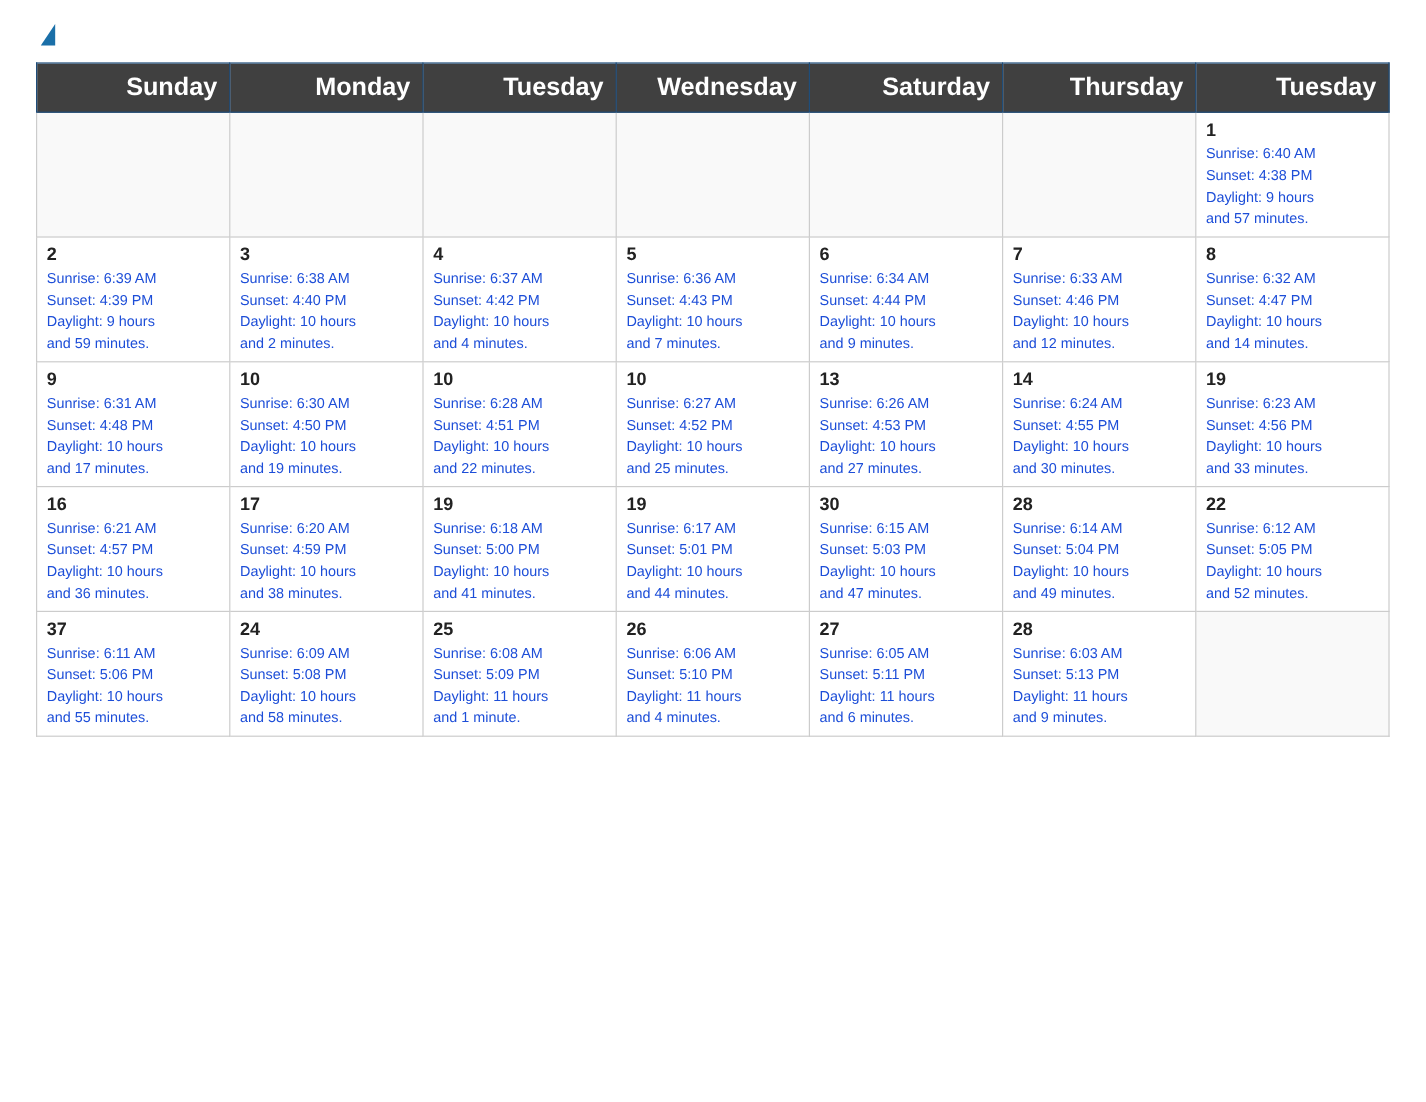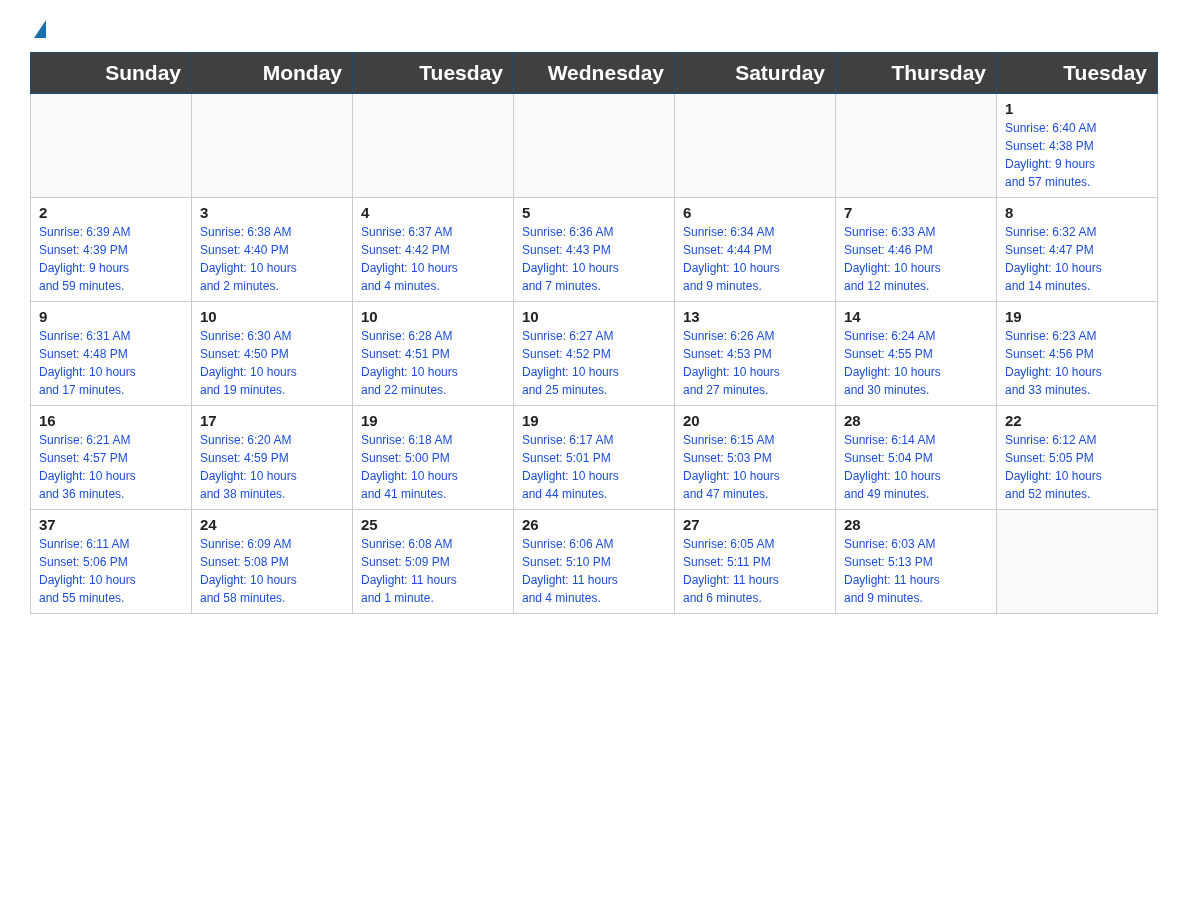--- a/index.html
+++ b/index.html
@@ -215,21 +215,21 @@
         </td>
         <td>
           <span class="day-number">19</span>
           <div class="day-info">Sunrise: 6:18 AM<br>Sunset: 5:00 PM<br>Daylight: 10 hours<br>and 41 minutes.</div>
         </td>
         <td>
           <span class="day-number">19</span>
           <div class="day-info">Sunrise: 6:17 AM<br>Sunset: 5:01 PM<br>Daylight: 10 hours<br>and 44 minutes.</div>
         </td>
         <td>
-          <span class="day-number">20</span>
+          <span class="day-number">30</span>
           <div class="day-info">Sunrise: 6:15 AM<br>Sunset: 5:03 PM<br>Daylight: 10 hours<br>and 47 minutes.</div>
         </td>
         <td>
           <span class="day-number">28</span>
           <div class="day-info">Sunrise: 6:14 AM<br>Sunset: 5:04 PM<br>Daylight: 10 hours<br>and 49 minutes.</div>
         </td>
         <td>
           <span class="day-number">22</span>
           <div class="day-info">Sunrise: 6:12 AM<br>Sunset: 5:05 PM<br>Daylight: 10 hours<br>and 52 minutes.</div>
         </td>

